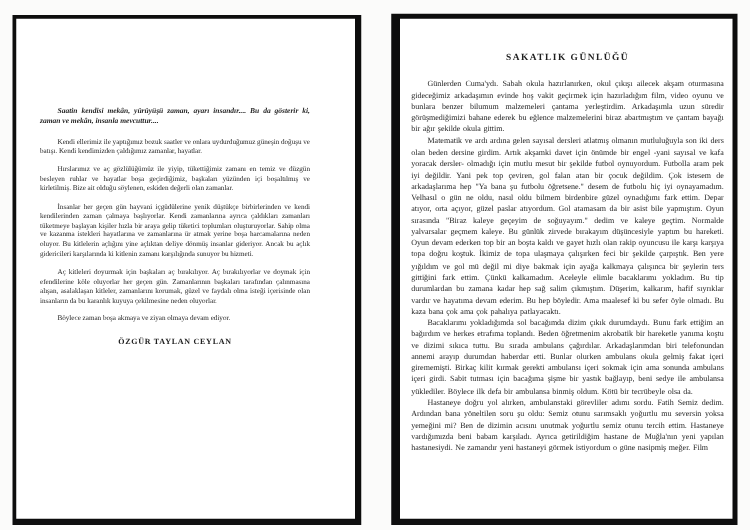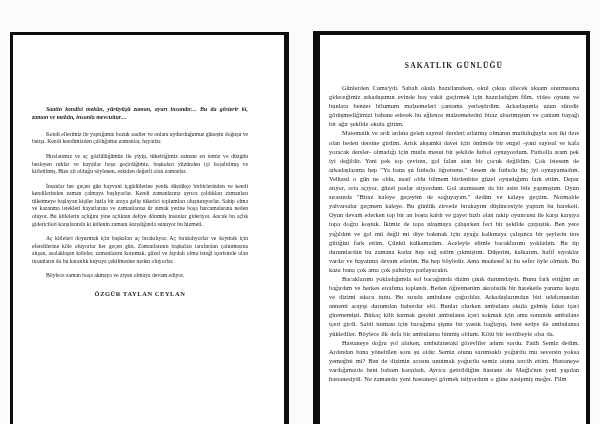--- a/index.html
+++ b/index.html
@@ -8,21 +8,20 @@
     width: 600px;
     height: 424px;
     background: #fbfbfa;
     font-family: "Liberation Serif", "DejaVu Serif", serif;
     overflow: hidden;
   }
   .spread {
     position: relative;
     width: 600px;
     height: 304px;
-    margin-top: 20px;
   }
   .page {
     position: absolute;
     background: #ffffff;
     box-sizing: border-box;
     border-style: solid;
     border-color: #0d0d0d;
     color: #1f1f1f;
     overflow: hidden;
   }

